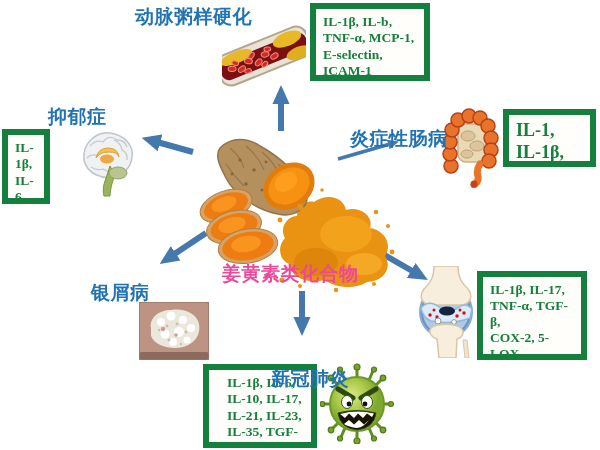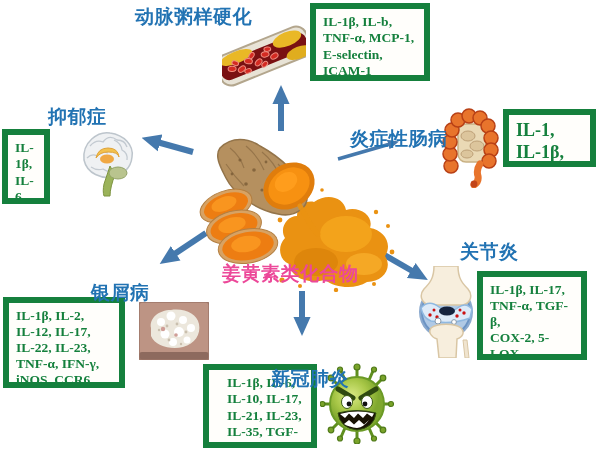--- a/index.html
+++ b/index.html
@@ -274,39 +274,33 @@
     <circle cx="43" cy="56" r="2.4" fill="#ffffff" stroke="#8899aa" stroke-width="1"></circle>
     <path d="M20,62 C26,57 44,57 50,62 C54,66 52,71 46,73 L45,92 L28,92 L26,73 C20,71 17,66 20,62 Z" fill="#f7eedd" stroke="#d9c6a4" stroke-width="1.5"></path>
     <path d="M52,74 L54,92 L58,92 L56,74 Z" fill="#f0e4cf" stroke="#d9c6a4" stroke-width="1"></path>
   </svg>
 
   <div class="zh" id="lbl-athero">动脉粥样硬化</div>
   <div class="zh" id="lbl-depression">抑郁症</div>
   <div class="zh" id="lbl-ibd">炎症性肠病</div>
   <div class="zh" id="lbl-psoriasis">银屑病</div>
   <div class="zh" id="lbl-covid">新冠肺炎</div>
-  <div class="zh" id="lbl-arthritis">关节炎</div>
   <div class="zh center-label" id="lbl-center">姜黄素类化合物</div>
 
   <div class="box" id="box-athero">IL-1β, IL-b,
 TNF-α, MCP-1,
 E-selectin,
 ICAM-1</div>
   <div class="box" id="box-depression">IL-1β,
 IL-6,
 TNF-α,
 CRP</div>
   <div class="box" id="box-ibd">IL-1, IL-1β,
 IL-6, IL-8,
 TNF-α</div>
-  <div class="box" id="box-psoriasis">IL-1β, IL-2,
-IL-12, IL-17,
-IL-22, IL-23,
-TNF-α, IFN-γ,
-iNOS, CCR6</div>
   <div class="box" id="box-covid">IL-1β, IL-6,
 IL-10, IL-17,
 IL-21, IL-23,
 IL-35, TGF-β</div>
   <div class="box" id="box-arthritis">IL-1β, IL-17,
 TNF-α, TGF-β,
 COX-2, 5-LOX,
 MMP-1,3,13,
 ADAMTS5</div>
 

